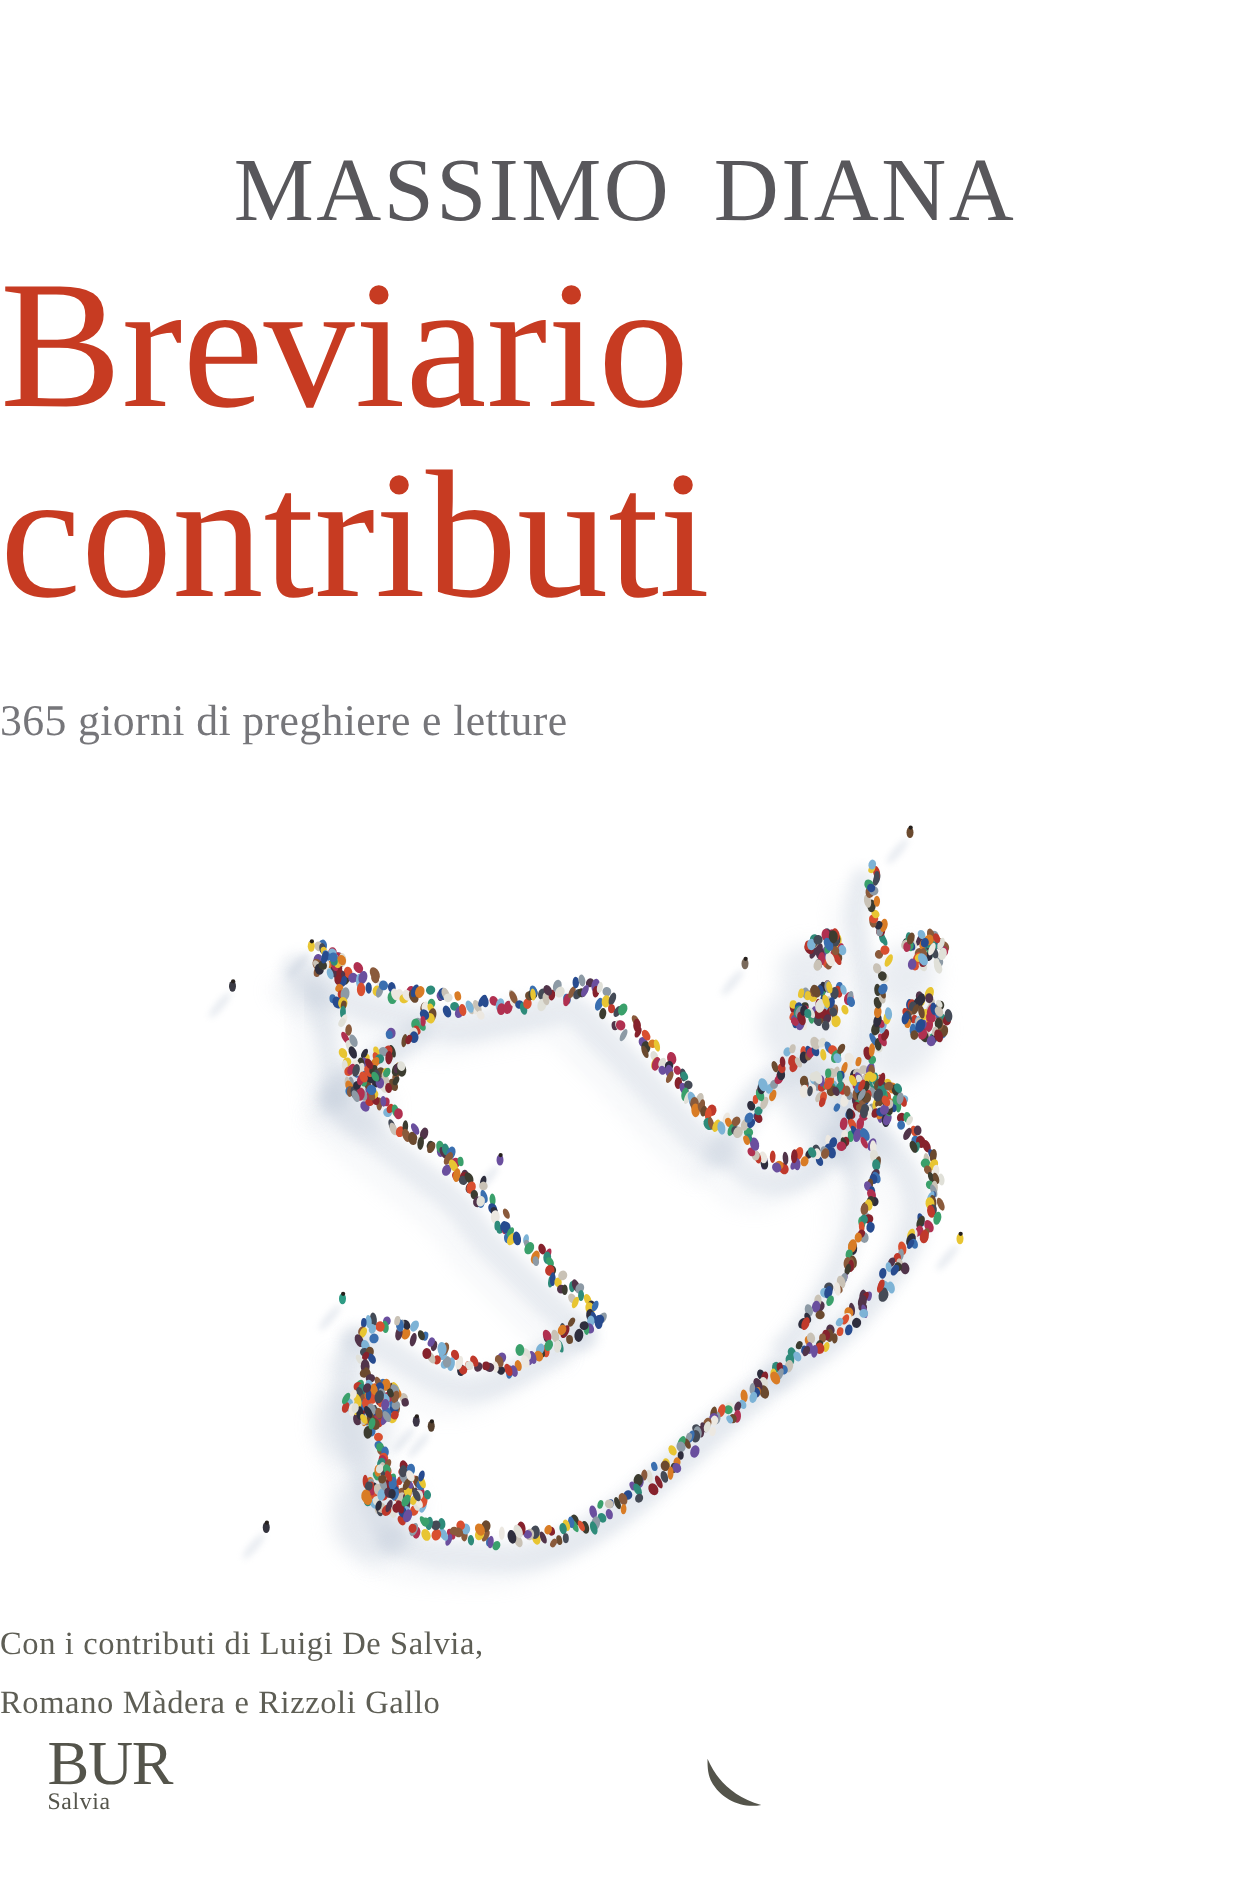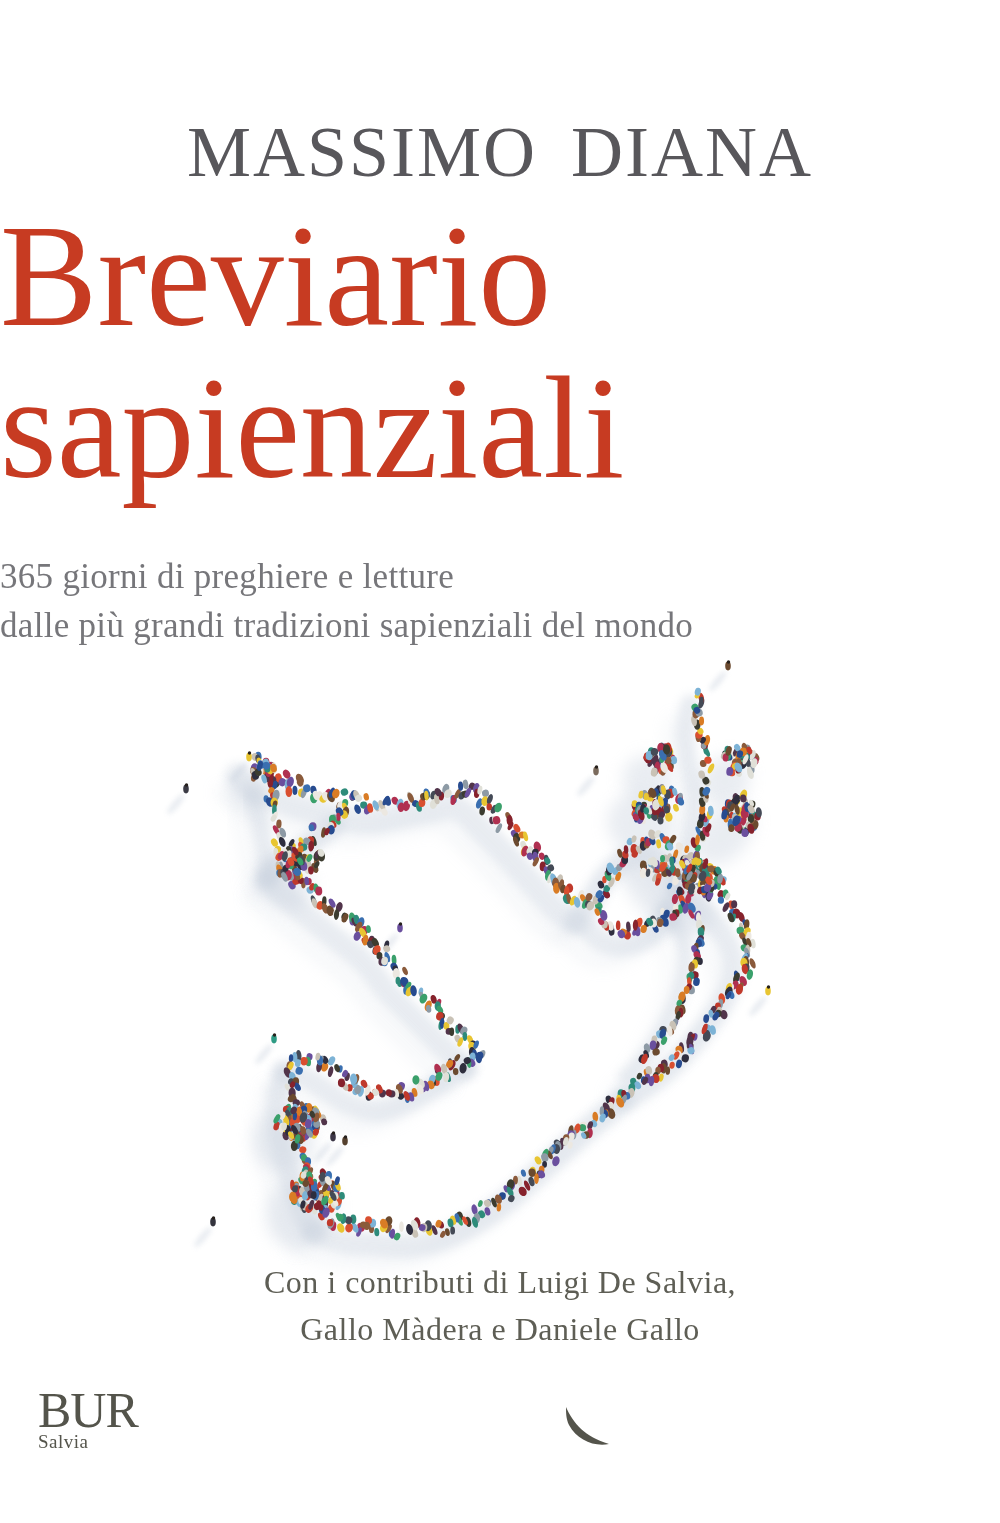--- a/index.html
+++ b/index.html
@@ -20,44 +20,43 @@
     font-size:146px;line-height:152px;color:var(--c-title);
   }
   .title .line{white-space:nowrap;}
   .subtitle{
     position:absolute;top:552px;left:0;width:100%;text-align:left;
     font-size:35px;line-height:49px;letter-spacing:.3px;color:var(--c-subtitle);
   }
   .artwork{position:absolute;left:0;top:0;width:1000px;height:1523px;pointer-events:none;}
   .artwork svg{display:block;width:1000px;height:1523px;}
   .contributors{
-    position:absolute;top:1259px;left:0;width:100%;text-align:center;
-    font-size:32px;line-height:47px;letter-spacing:.5px;color:var(--c-contributors);
+    position:absolute;top:1291px;left:0;width:100%;
+    font-size:26px;line-height:47px;letter-spacing:.5px;color:var(--c-contributors);
   }
   .publisher{position:absolute;top:1385px;left:0;width:100%;color:var(--c-publisher);margin-left:38px;}
   .publisher .bur{font-size:50px;line-height:50px;letter-spacing:-1px;}
   .publisher .rizzoli{font-size:19px;line-height:20px;letter-spacing:.5px;margin-top:-3px;}
   .publisher .swash{position:absolute;left:50%;margin-left:26px;top:21px;width:48px;height:44px;}
   .publisher .swash path{fill:var(--c-publisher);}
 </style>
 </head>
 <body style="--c-author: #58575b; --c-title: #c73b22; --c-subtitle: #76767a; --c-contributors: #5e5e55; --c-publisher: #54544b; --c-background: #ffffff;">
 
 <div class="cover">
 
   <div class="author">MASSIMO DIANA</div>
 
   <div class="title">
     <div class="line">Breviario</div>
-    <div class="line">sapienziali</div>
+    <div class="line">contributi</div>
   </div>
 
   <div class="subtitle">
     <div>365 giorni di preghiere e letture</div>
-    <div>dalle più grandi tradizioni sapienziali del mondo</div>
   </div>
 
   <div class="artwork">
     <svg id="dove" viewBox="0 0 1000 1523" aria-hidden="true">
         <defs>
           <filter id="b3" x="-80%" y="-80%" width="260%" height="260%">
             <feGaussianBlur stdDeviation="2.5"></feGaussianBlur>
           </filter>
           <filter id="b6" x="-80%" y="-80%" width="260%" height="260%">
             <feGaussianBlur stdDeviation="5"></feGaussianBlur>
@@ -1528,21 +1527,21 @@
           <ellipse cx="333" cy="1137" rx="2.8" ry="4.4" fill="#3c3646"></ellipse>
           <circle cx="333.5" cy="1133" r="1.7" fill="#26201c"></circle>
           <ellipse cx="345" cy="1141" rx="2.8" ry="4.4" fill="#55402e"></ellipse>
           <circle cx="345.5" cy="1137" r="1.7" fill="#26201c"></circle>
         </g>
       </svg>
   </div>
 
   <div class="contributors">
     <div>Con i contributi di Luigi De Salvia,</div>
-    <div>Gallo Màdera e Daniele Gallo</div>
+    <div>Romano Màdera e Rizzoli Gallo</div>
   </div>
 
   <div class="publisher">
     <div class="bur">BUR</div>
     <svg class="swash" viewBox="0 0 48 44" aria-hidden="true">
       <path d="M2,1 C9,17 21,31 45,38 C30,41 13,34 5,19 C2,13 2,6 2,1 Z"></path>
     </svg>
     <div class="rizzoli">Salvia</div>
   </div>
 

